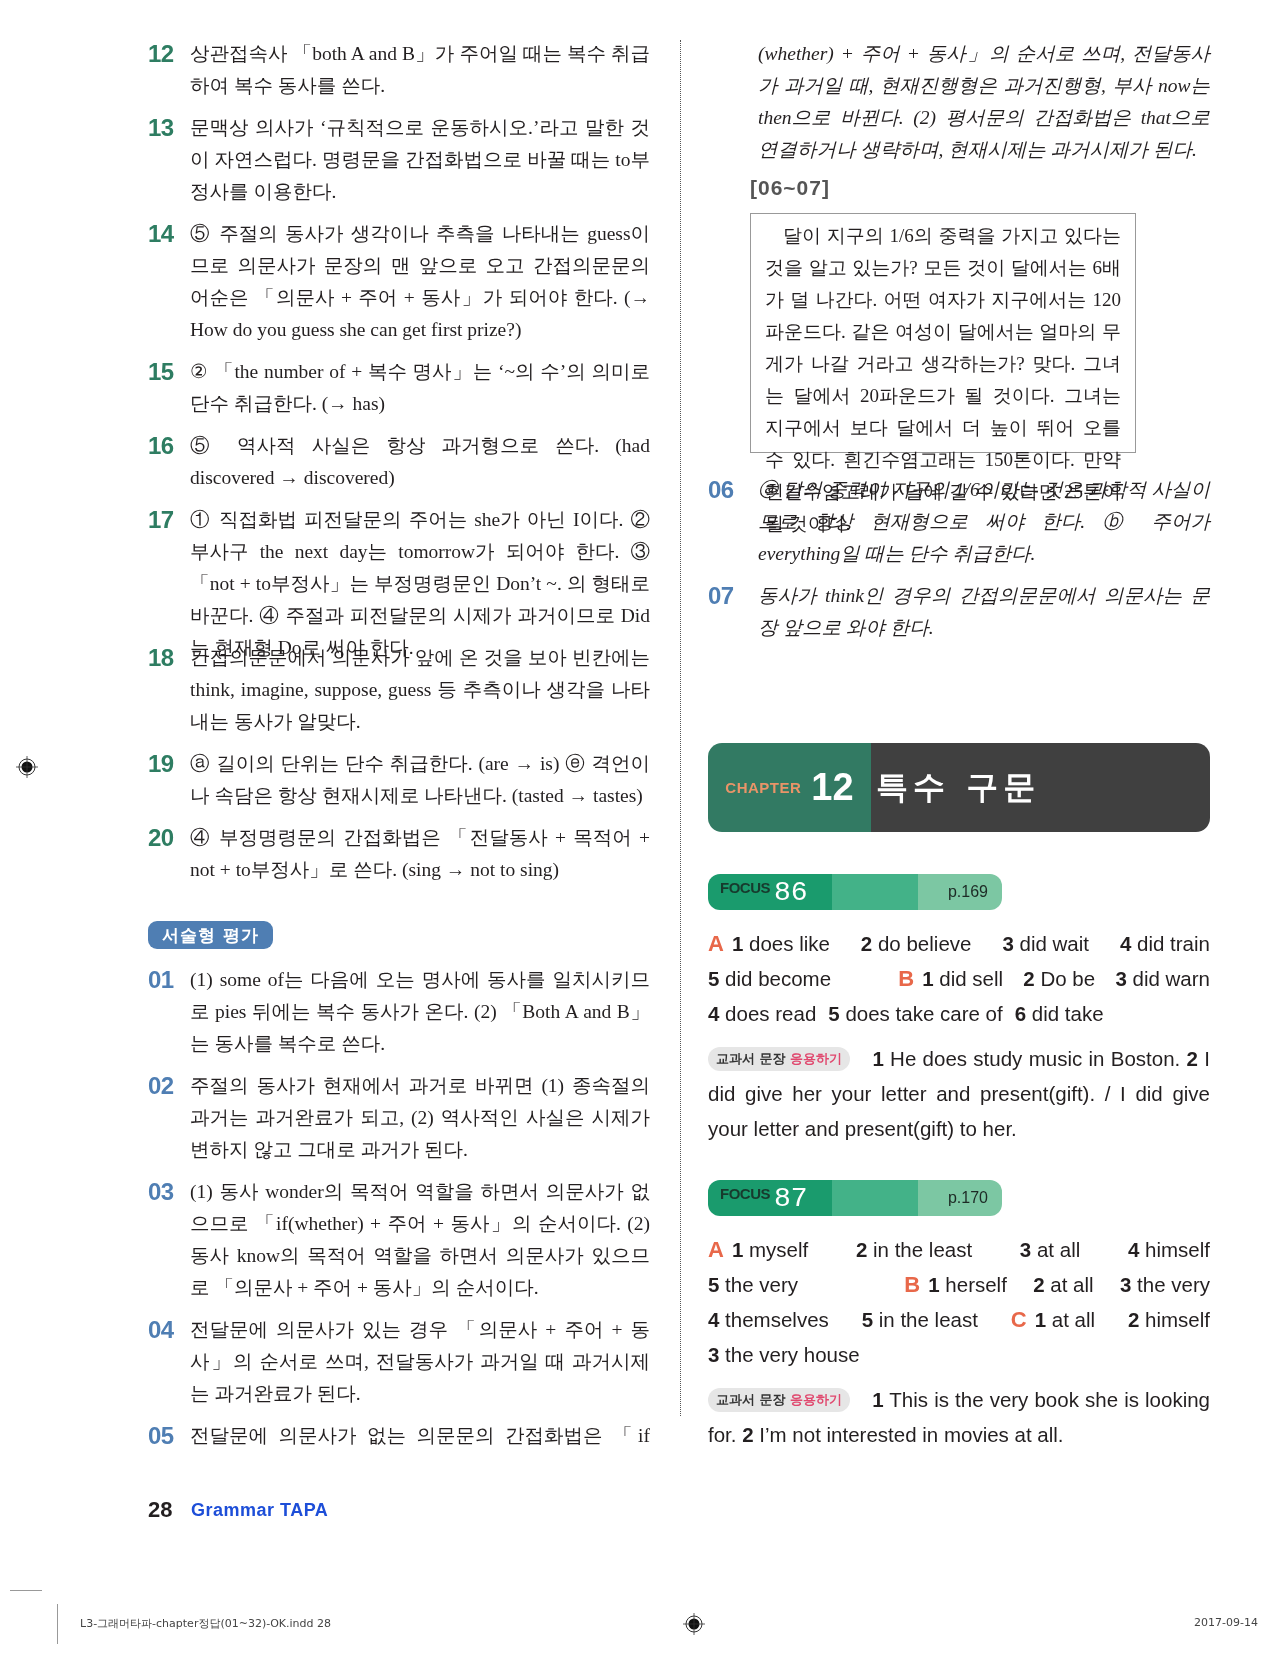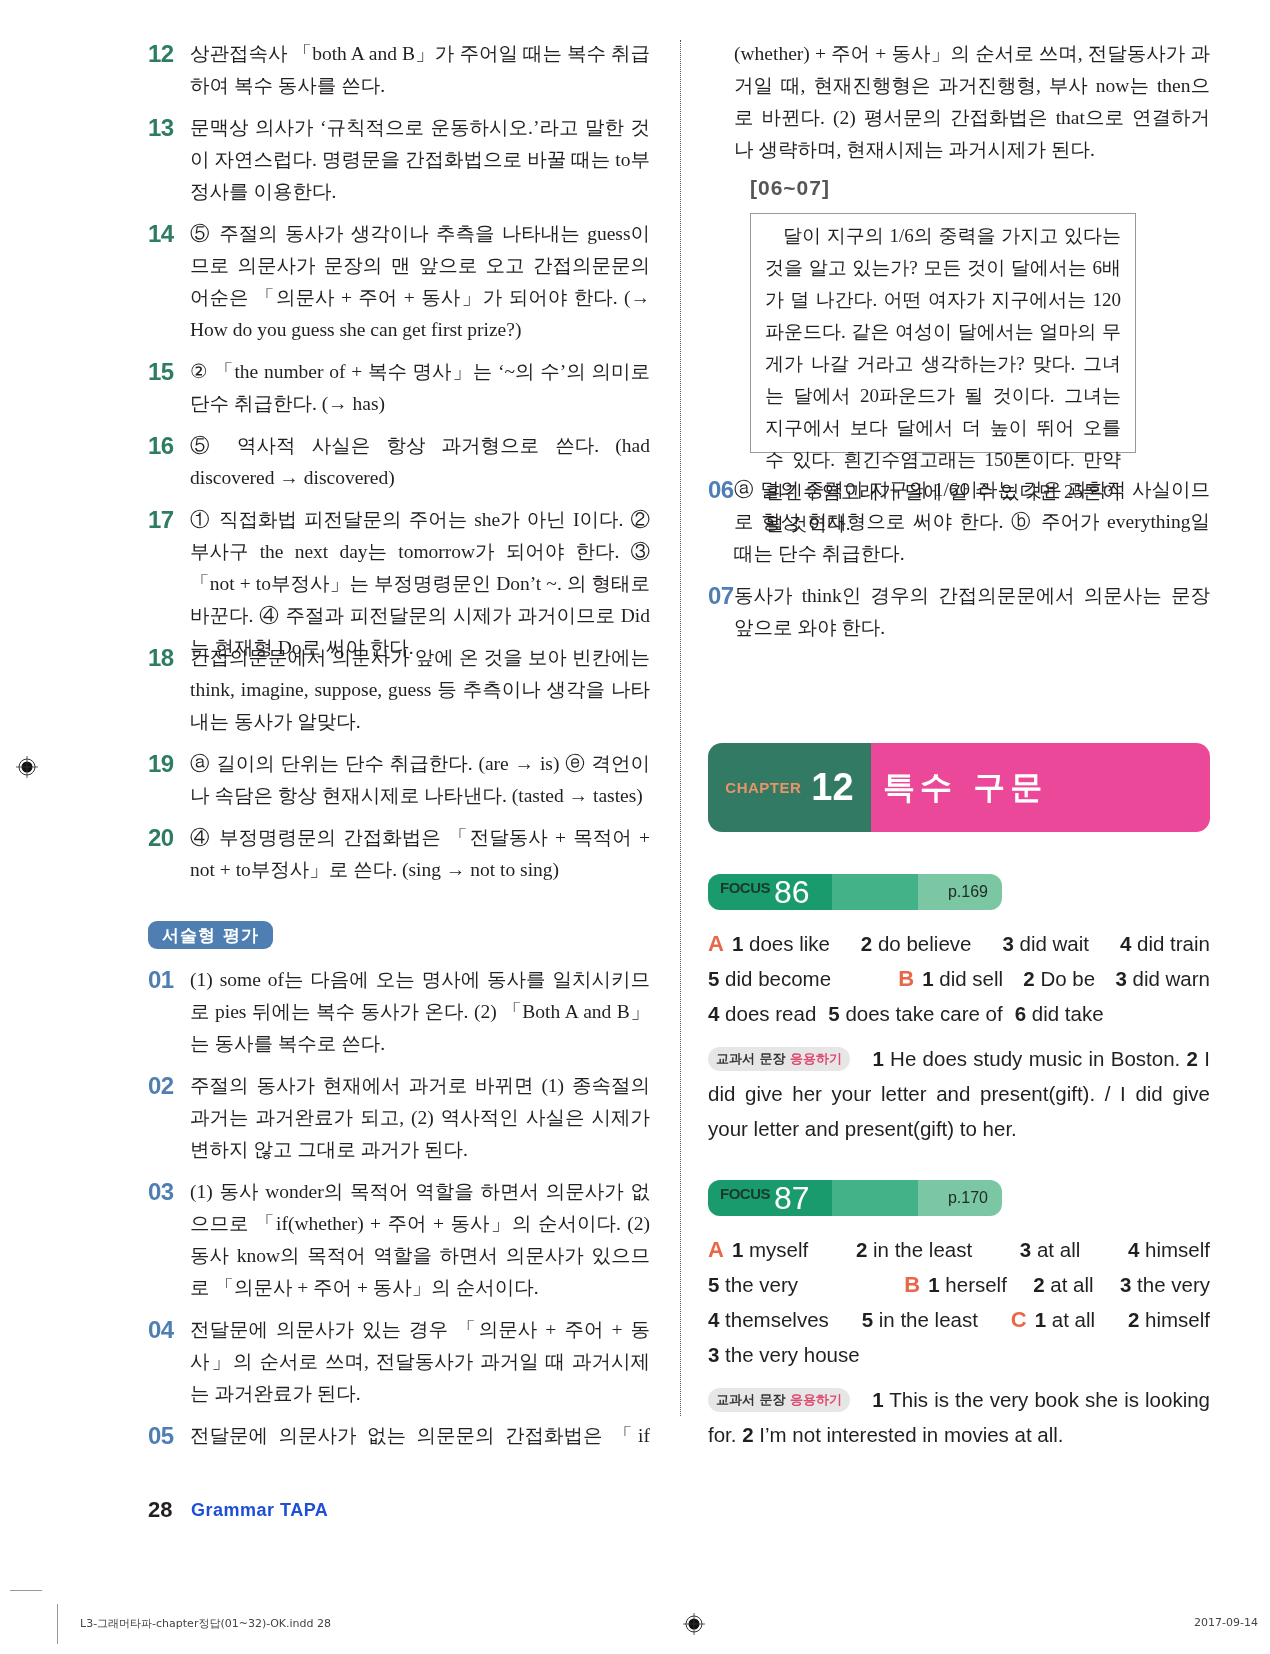--- a/index.html
+++ b/index.html
@@ -5,38 +5,38 @@
   html, body { margin:0; padding:0; background:#ffffff; }
   body { width:1270px; height:1654px; position:relative; overflow:hidden; color:#231f20; }
   .item { position:absolute; }
   .num { position:absolute; left:0; top:0; font-family:"Liberation Sans", sans-serif; font-weight:bold; font-size:24px; line-height:32px; letter-spacing:-0.5px; }
   .num.green { color:#2e7d62; }
   .num.blue { color:#4f7eb3; }
   .txt { font-family:"Liberation Serif", "DejaVu Serif", serif; font-size:19.5px; line-height:32px; text-align:justify; color:#231f20; }
   .left .item { left:148px; width:502px; }
   .left .item .txt { margin-left:42px; }
   .right .item { left:708px; width:502px; }
-  .right .item .txt { margin-left:26px; }
+  .right .item .txt { margin-left:50px;font-style:italic; }
   .divider { position:absolute; left:680px; top:40px; height:1376px; border-left:1.5px dotted #555; }
   .badge-essay { position:absolute; left:148px; top:921px; height:28px; padding:0 14px; border-radius:9px; background:#4f7eb3; color:#fff; font-family:"DejaVu Sans", sans-serif; font-weight:bold; font-size:17px; line-height:28px; letter-spacing:1px; }
   .passage-label { position:absolute; left:750px; top:176px; font-family:"Liberation Sans", sans-serif; font-weight:bold; font-size:21px; color:#555; letter-spacing:1px; }
   .passage { position:absolute; left:750px; top:213px; width:386px; height:240px; border:1.5px solid #999; box-sizing:border-box; padding:6px 14px; font-family:"Liberation Serif", serif; font-size:19px; line-height:32px; text-align:justify; color:#231f20; }
   .passage p { margin:0; text-indent:18px; }
   .chapter { position:absolute; left:708px; top:743px; width:502px; height:89px; border-radius:14px; overflow:hidden; display:flex; }
   .chapter .lead { width:163px; background:#327a63; display:flex; align-items:center; justify-content:center; gap:10px; }
   .chapter .word { color:#e99468; font-family:"Liberation Sans", sans-serif; font-weight:bold; font-size:15px; letter-spacing:0.5px; }
   .chapter .cnum { color:#fff; font-family:"Liberation Sans", sans-serif; font-weight:bold; font-size:38px; }
-  .chapter .title-area { flex:1; background:#ec4899; display:flex; align-items:center; padding-left:12px;text-align:center; }
+  .chapter .title-area { flex:1; background:#404040; display:flex; align-items:center; padding-left:5px;text-align:center; }
   .chapter .title { color:#fff; font-family:"DejaVu Sans", sans-serif; font-weight:bold; font-size:32px; letter-spacing:5px; }
   .focus { position:absolute; left:708px; width:294px; height:36px; border-radius:12px; overflow:hidden; display:flex; }
   .focus .f1 { width:124px; background:#1a9b6d; display:flex; align-items:center; padding-left:12px; box-sizing:border-box; gap:4px; }
   .focus .f2 { width:86px; background:#43b288; }
   .focus .f3 { flex:1; background:#7cc7a3; display:flex; align-items:center; justify-content:flex-end; padding-right:14px; }
   .focus .fword { font-family:"Liberation Sans", sans-serif; font-weight:bold; font-size:15px; color:#173a2d; letter-spacing:-0.5px; position:relative; top:-5px; }
-  .focus .fnum { font-family:Liberation Sans, sans-serif; font-size:32px; color:#fff; }
+  .focus .fnum { font-family:Liberation Mono, monospace; font-size:28px; color:#fff; }
   .focus .fpage { font-family:"Liberation Sans", sans-serif; font-size:16px; color:#1d2a25; }
   .ans { position:absolute; left:708px; width:502px; font-family:"Liberation Sans", "DejaVu Sans", sans-serif; font-size:20.5px; line-height:35px; color:#231f20; }
   .ans .row { white-space:nowrap; display:flex; justify-content:space-between; }
   .ans .row.left-align { justify-content:flex-start; gap:12px; }
   .ans b { font-weight:bold; }
   .sec { color:#e8684a; font-weight:bold; font-size:22px; margin-right:8px; }
   .pill { display:inline-block; background:#e6e6e6; border-radius:12px; padding:0 8px; font-family:"DejaVu Sans", sans-serif; font-size:13px; font-weight:bold; line-height:24px; color:#333; vertical-align:3px; margin-right:16px; }
   .pill .pink { color:#e0486e; }
   .page-footer-num { position:absolute; left:148px; top:1497px; font-family:"Liberation Sans", sans-serif; font-weight:bold; font-size:22px; color:#231f20; }
   .page-footer-title { position:absolute; left:191px; top:1500px; font-family:"Liberation Sans", sans-serif; font-weight:bold; font-size:18px; color:#1d4ed8; letter-spacing:0.5px; }

